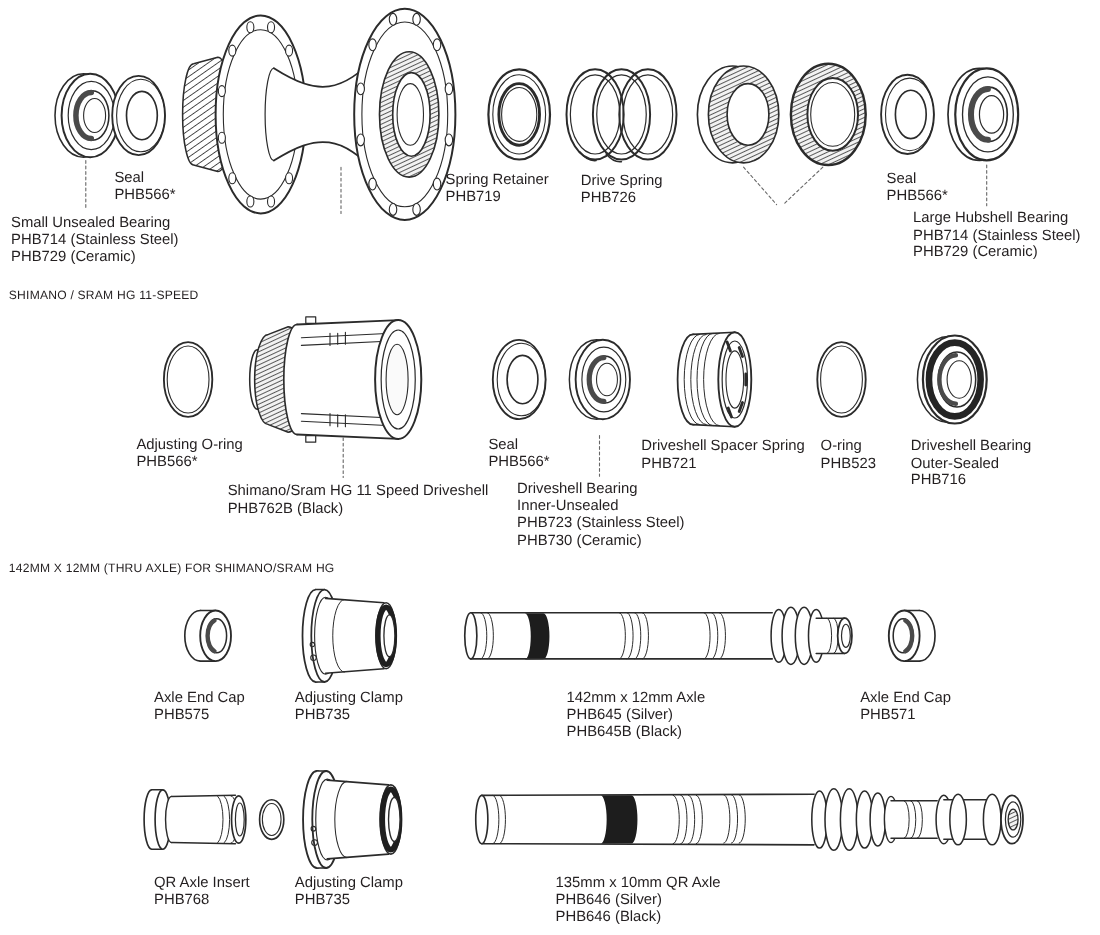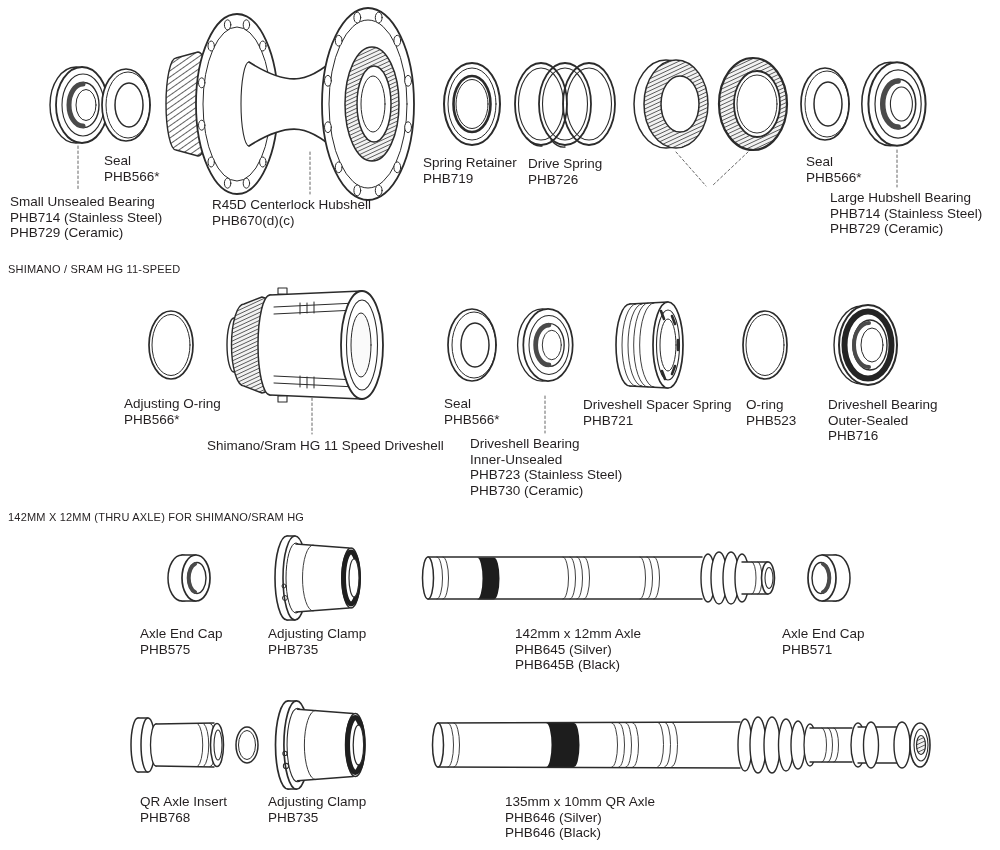--- a/index.html
+++ b/index.html
@@ -315,25 +315,21 @@
 
   <div class="lbl" style="left:104px;top:153px">
     <div>Seal</div>
     <div>PHB566*</div>
   </div>
   <div class="lbl" style="left:10px;top:194px">
     <div>Small Unsealed Bearing</div>
     <div>PHB714 (Stainless Steel)</div>
     <div>PHB729 (Ceramic)</div>
   </div>
-  <div class="lbl" style="left:212px;top:197px">
-    <div>R45D Centerlock Hubshell</div>
-    <div>PHB670(d)(c)</div>
-  </div>
-  <div class="lbl" style="left:423px;top:155px">
+  <div class="lbl" style="left:405px;top:155px">
     <div>Spring Retainer</div>
     <div>PHB719</div>
   </div>
   <div class="lbl" style="left:528px;top:156px">
     <div>Drive Spring</div>
     <div>PHB726</div>
   </div>
   <div class="lbl" style="left:806px;top:154px">
     <div>Seal</div>
     <div>PHB566*</div>
@@ -345,20 +341,21 @@
   </div>
 
   <div class="hdr" style="left:8px;top:261px">SHIMANO / SRAM HG 11-SPEED</div>
 
   <div class="lbl" style="left:124px;top:396px">
     <div>Adjusting O-ring</div>
     <div>PHB566*</div>
   </div>
   <div class="lbl" style="left:207px;top:438px">
     <div>Shimano/Sram HG 11 Speed Driveshell</div>
+    <div>PHB762B (Black)</div>
   </div>
   <div class="lbl" style="left:444px;top:396px">
     <div>Seal</div>
     <div>PHB566*</div>
   </div>
   <div class="lbl" style="left:470px;top:436px">
     <div>Driveshell Bearing</div>
     <div>Inner-Unsealed</div>
     <div>PHB723 (Stainless Steel)</div>
     <div>PHB730 (Ceramic)</div>

